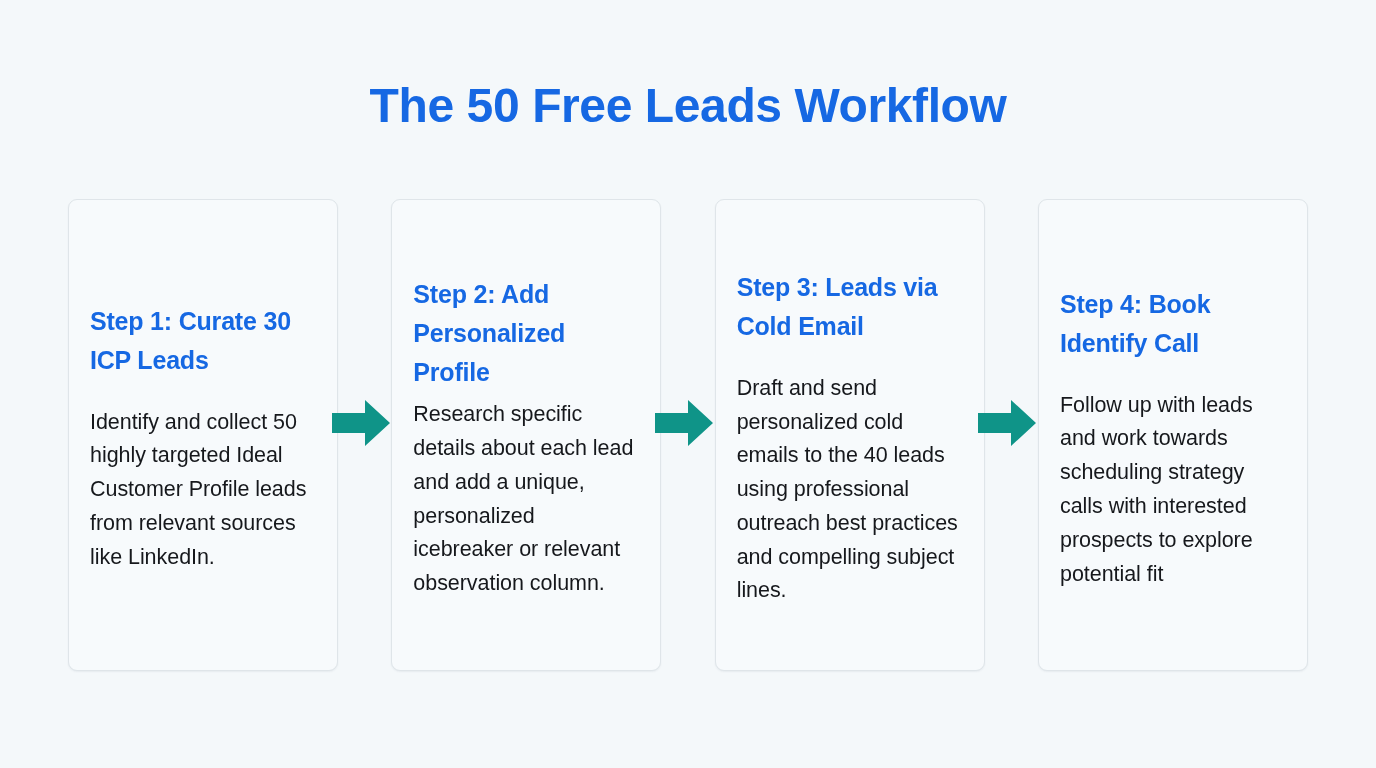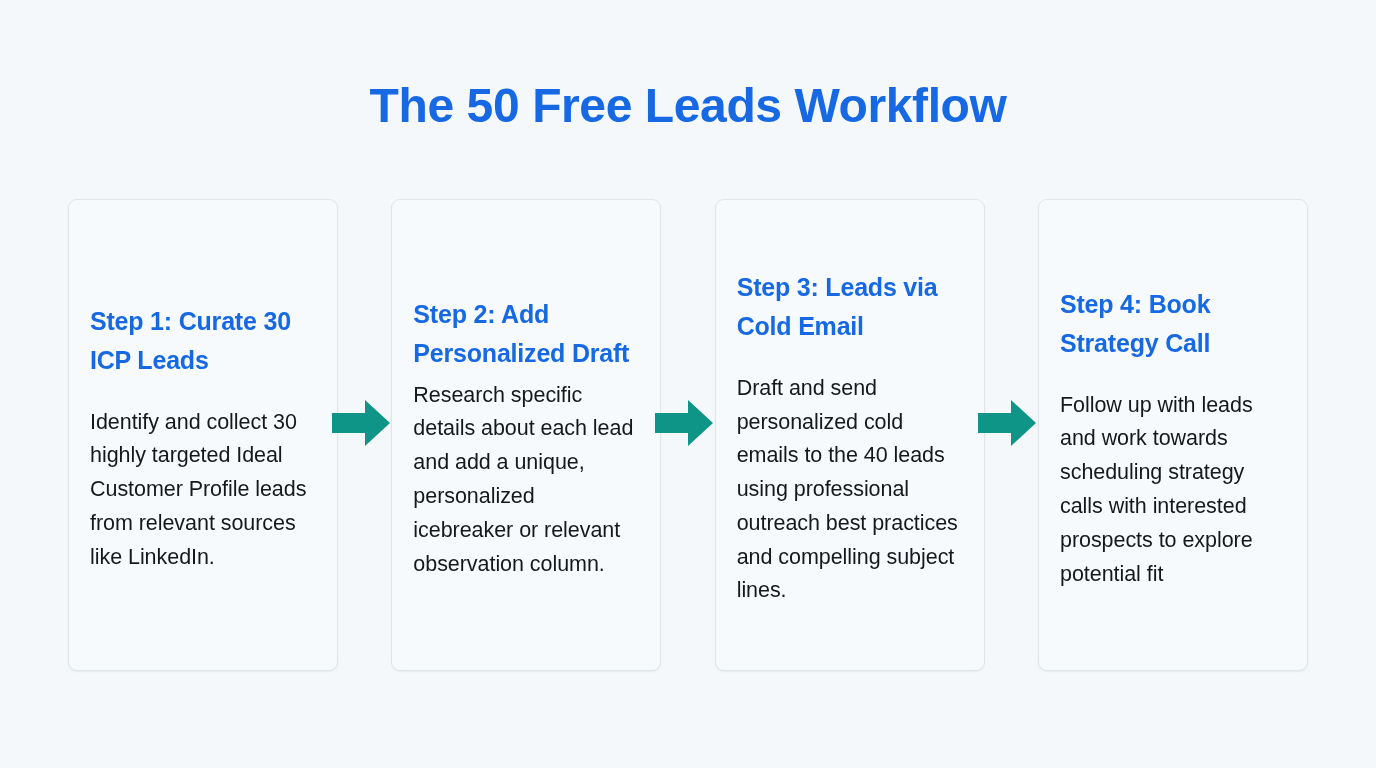--- a/index.html
+++ b/index.html
@@ -88,35 +88,35 @@
 <body>
 
 <div class="canvas">
 
   <div class="page-title">The 50 Free Leads Workflow</div>
 
   <div class="flow-row">
 
     <div class="step-card">
       <div class="step-heading">Step 1: Curate 30 ICP Leads</div>
-      <div class="step-body">Identify and collect 30 highly targeted Ideal Customer Profile leads from relevant sources like LinkedIn.</div>
+      <div class="step-body">Identify and collect 50 highly targeted Ideal Customer Profile leads from relevant sources like LinkedIn.</div>
     </div>
 
     <div class="step-card tight">
-      <div class="step-heading">Step 2: Add Personalized Draft</div>
+      <div class="step-heading">Step 2: Add Personalized Profile</div>
       <div class="step-body">Research specific details about each lead and add a unique, personalized icebreaker or relevant observation column.</div>
     </div>
 
     <div class="step-card">
       <div class="step-heading">Step 3: Leads via Cold Email</div>
       <div class="step-body">Draft and send personalized cold emails to the 40 leads using professional outreach best practices and compelling subject lines.</div>
     </div>
 
     <div class="step-card">
-      <div class="step-heading">Step 4: Book Strategy Call</div>
+      <div class="step-heading">Step 4: Book Identify Call</div>
       <div class="step-body">Follow up with leads and work towards scheduling strategy calls with interested prospects to explore potential fit</div>
     </div>
 
   </div>
 
   <div class="arrow arrow-1">
     <svg viewBox="0 0 58 46" xmlns="http://www.w3.org/2000/svg">
       <polygon points="0,13 33,13 33,0 58,23 33,46 33,33 0,33" fill="#0f9488"></polygon>
     </svg>
   </div>

